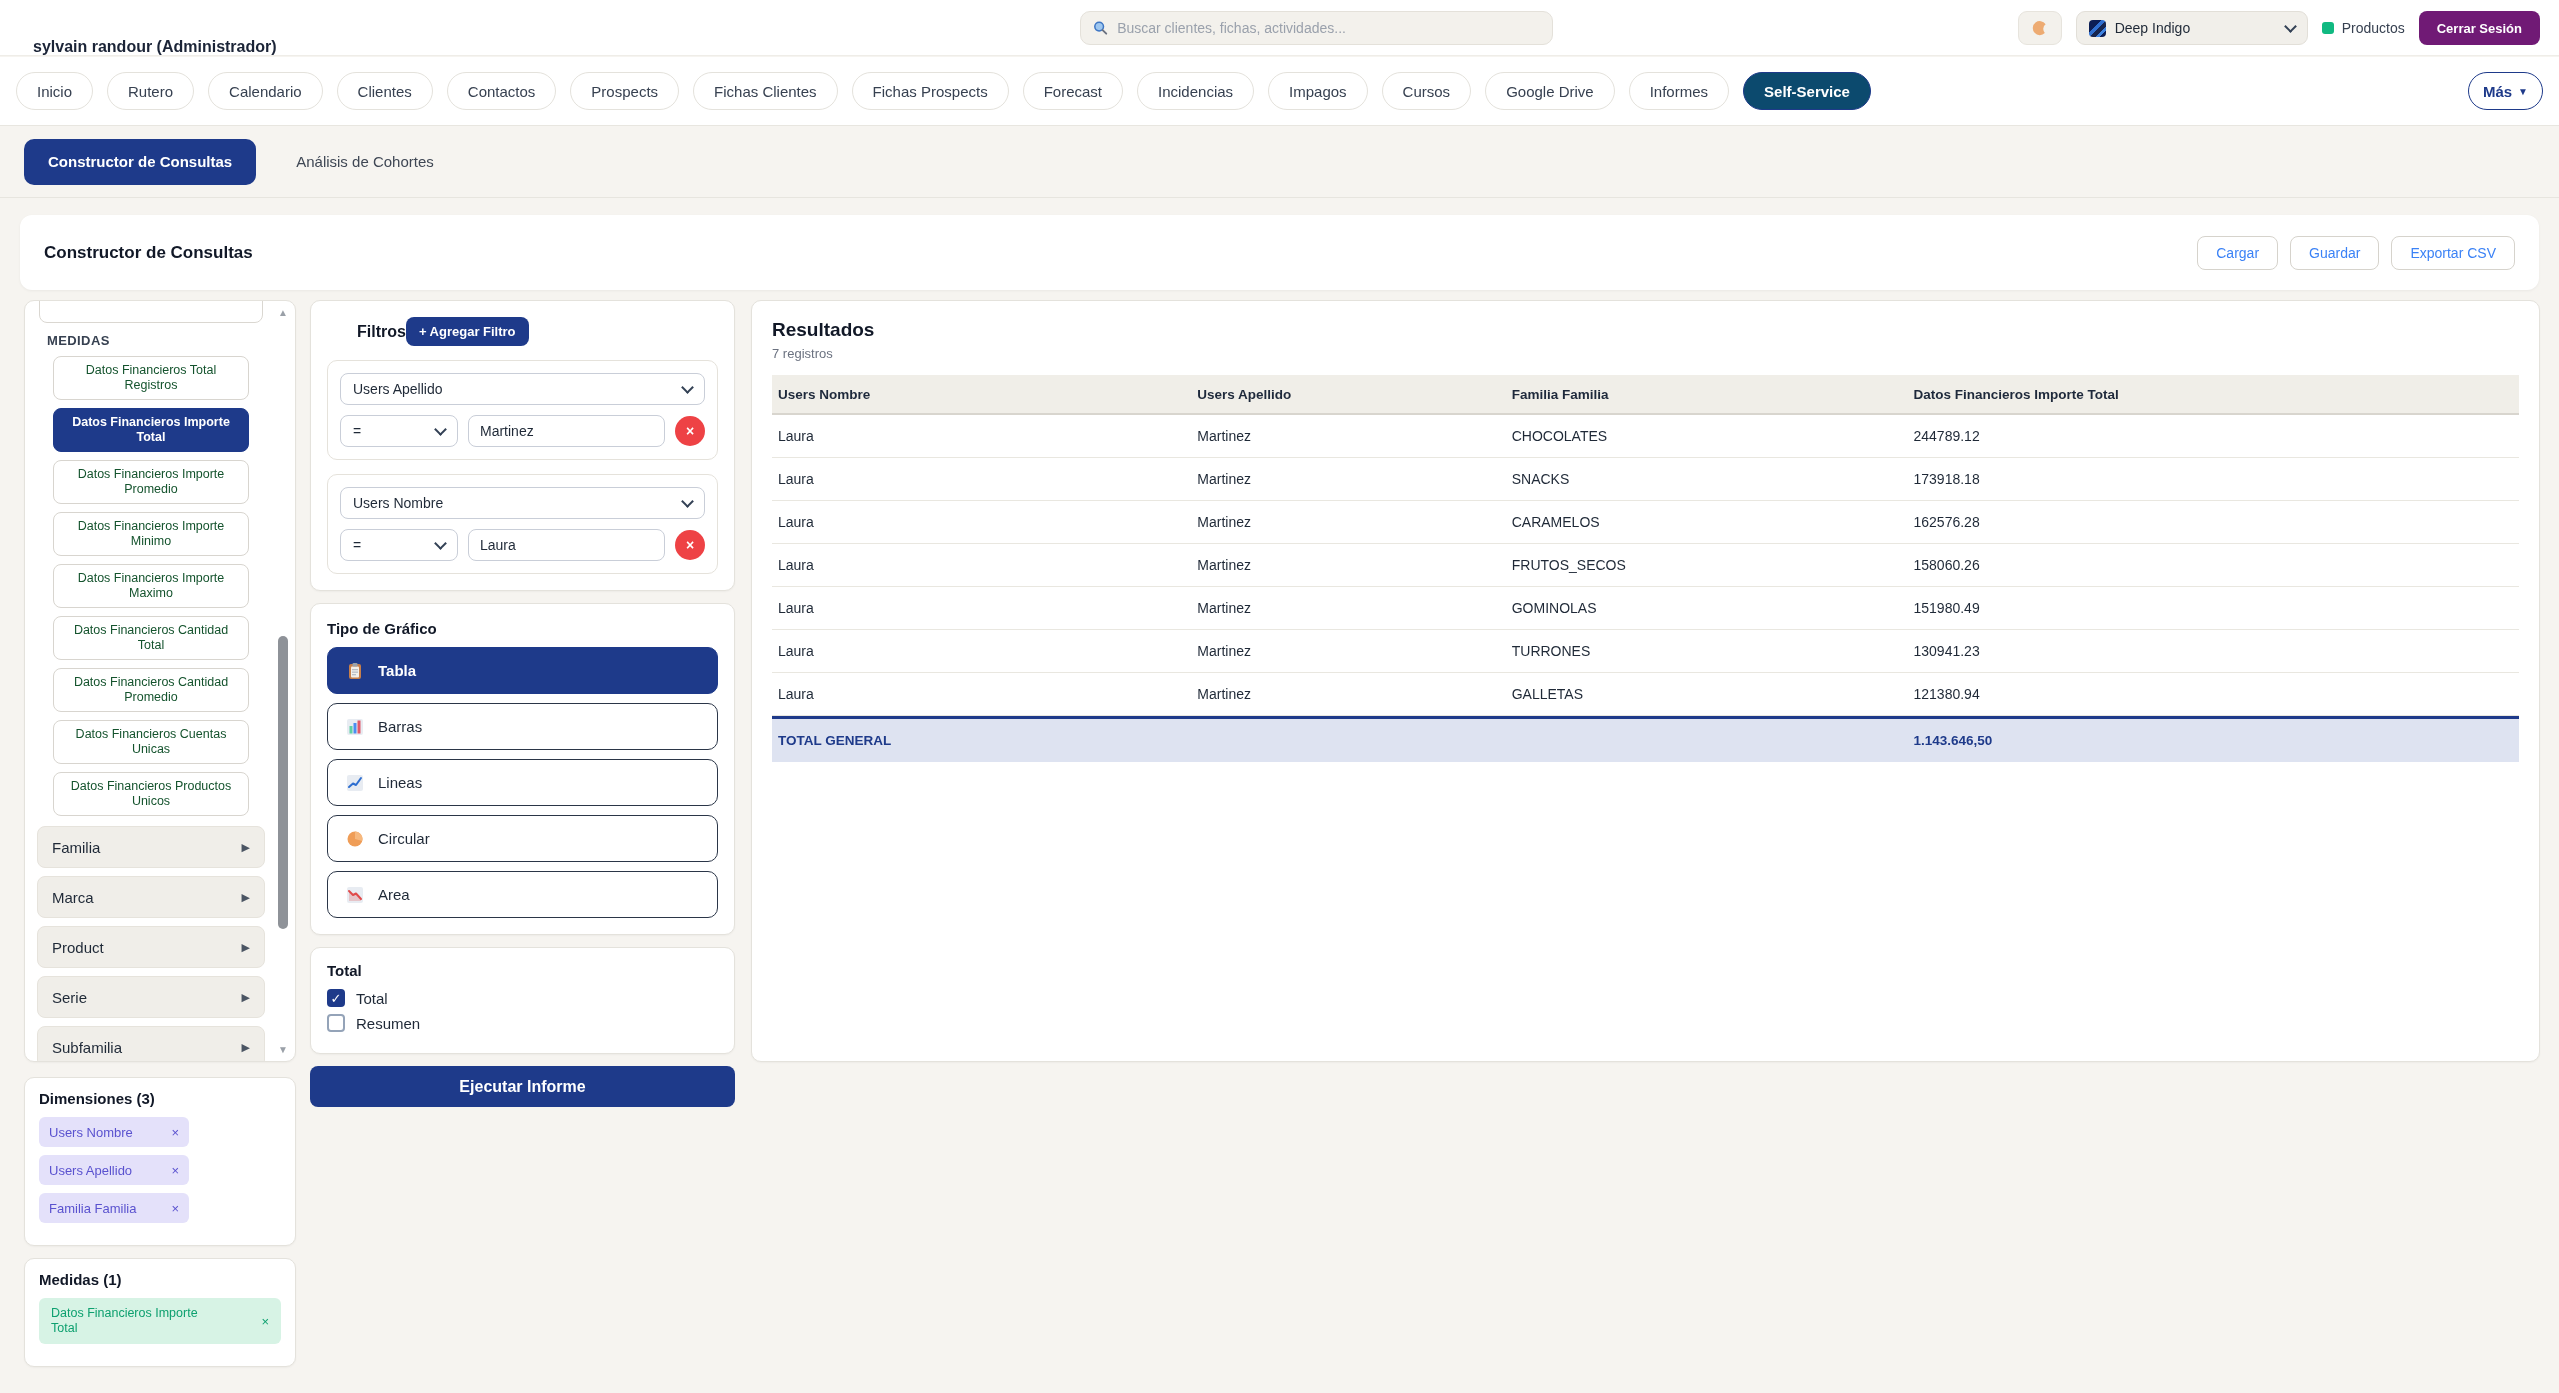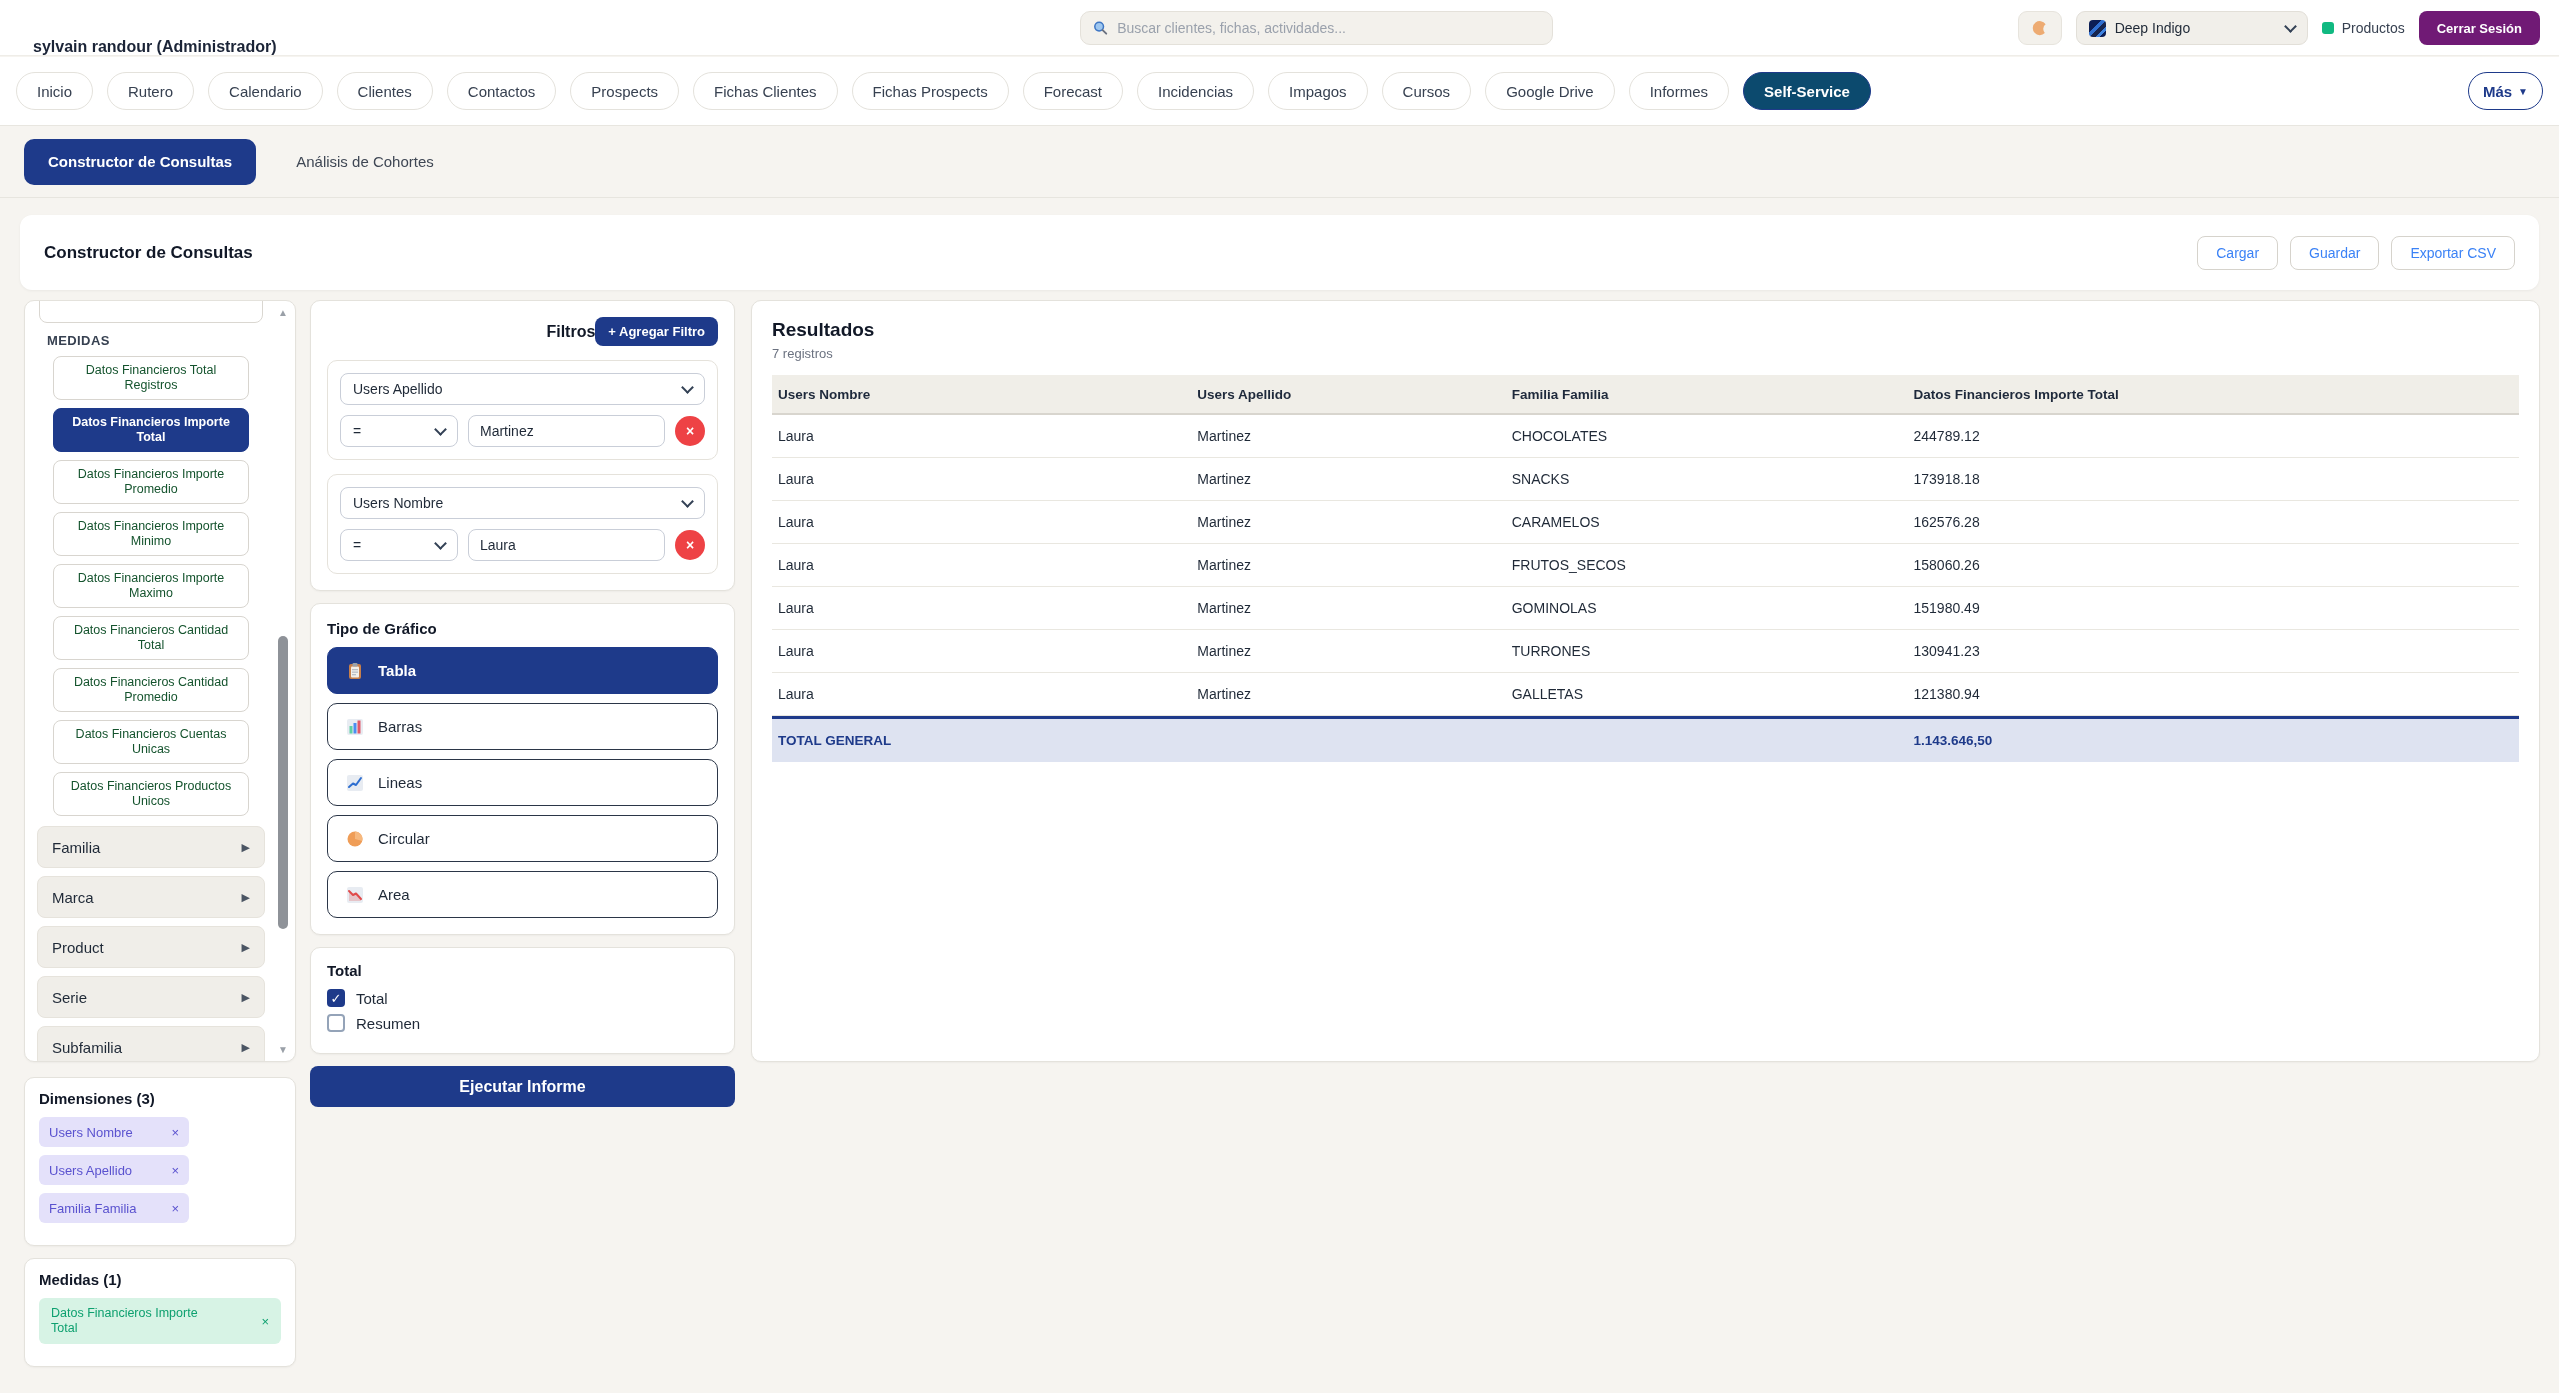--- a/index.html
+++ b/index.html
@@ -80,21 +80,21 @@
   .chip { display:flex; align-items:center; justify-content:space-between; gap:10px; width:150px; height:30px;
           background:#e4e1fa; color:#5a52cf; border-radius:6px; font-size:13px; padding:0 10px; margin-bottom:8px;
           cursor:default; }
   .chip .x { font-size:13px; cursor:pointer; }
   .chip.green { width:100%; height:46px; background:#d7f3e5; color:#0da06f; font-size:12.5px; line-height:15px;
                 font-weight:normal; padding:0 12px; }
   .chip.green .lbl { max-width:170px; }
   
   #mid-col { position:absolute; left:310px; top:300px; width:425px; }
   #filtros-panel { padding:16px; }
-  .filtros-head { display:flex; align-items:center; justify-content:flex-end; margin-bottom:14px;margin-left:30px; }
+  .filtros-head { display:flex; align-items:center; justify-content:flex-start; margin-bottom:14px;margin-left:30px; }
   .filtros-head h3 { font-size:16px; font-weight:bold; color:#111827; }
   .add-filter-btn { height:29px; background:#1e3a8a; color:#fff; border:none; border-radius:8px; font-size:13px;
                     font-weight:bold; padding:0 13px; cursor:pointer; font-family:inherit; }
   .filter-card { border:1px solid #e5e2db; border-radius:10px; padding:12px; margin-bottom:14px; }
   .filter-card:last-child { margin-bottom:0; }
   .f-select { height:32px; border:1px solid #c9ced8; border-radius:8px; display:flex; align-items:center;
               justify-content:space-between; padding:0 12px; font-size:14px; color:#1f2937; cursor:pointer; background:#fff; }
   .f-row { display:flex; align-items:center; gap:10px; margin-top:10px; }
   .f-op { width:118px; flex:none; }
   .f-input { flex:1; height:32px; border:1px solid #c9ced8; border-radius:8px; padding:0 11px; font-size:14px;

